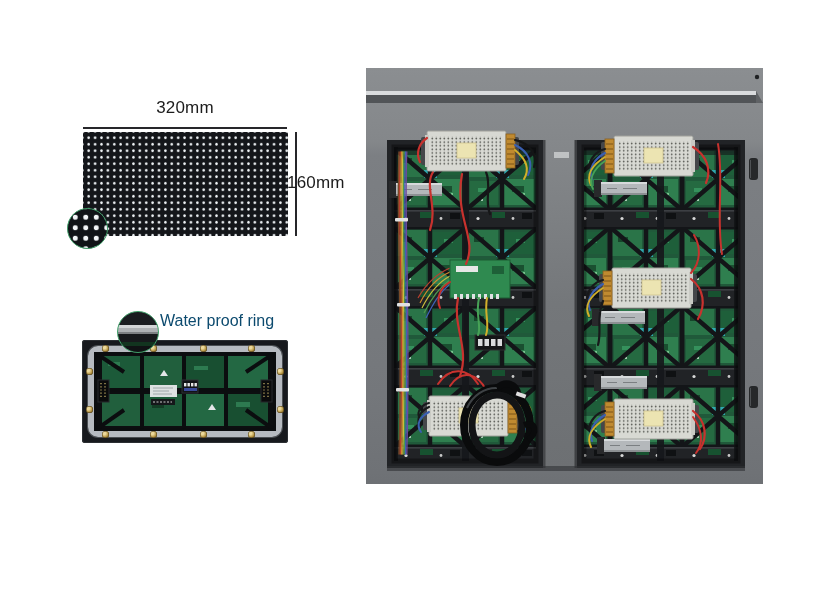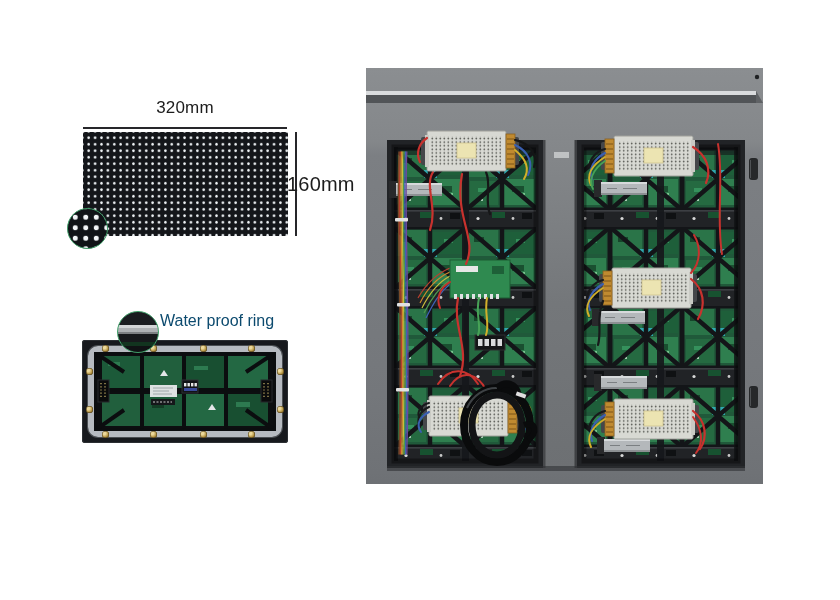--- a/index.html
+++ b/index.html
@@ -11,21 +11,21 @@
   #front-module{left:83px;top:132px;width:205px;height:104px;background:#14161a;border-radius:2px;
     background-image:radial-gradient(circle, #eef2f5 0 1.05px, rgba(255,255,255,0) 1.5px);
     background-size:6.4px 6.5px;background-position:2.5px 2.5px;}
   #front-zoom-circle{left:67px;top:208px;width:41px;height:41px;border-radius:50%;
     border:1.6px solid #3f9e68;box-sizing:border-box;background-color:#101317;
     background-image:radial-gradient(circle, #f2f5f7 0 2.2px, rgba(255,255,255,0) 2.9px);
     background-size:10.5px 10.5px;background-position:2px 3px;z-index:3;}
   .dim-line-h{left:83px;top:127px;width:204px;height:2px;background:#26262a;}
   .dim-label-w{left:83px;top:98px;width:204px;text-align:center;font-size:17px;letter-spacing:.2px;}
   .dim-line-v{left:295px;top:132px;width:2px;height:104px;background:#26262a;}
-  .dim-label-h{left:287px;top:173px;font-size:20px;letter-spacing:.2px;}
+  .dim-label-h{left:287px;top:173px;font-size:17px;letter-spacing:.2px;}
 
   
   #back-module{left:82px;top:340px;width:206px;height:103px;background:#17191d;border-radius:3px;
     box-shadow:inset 0 0 0 1px #2b2e32;}
   #gasket-ring{left:6px;top:6px;right:6px;bottom:6px;border:6px solid #b6bac0;border-radius:10px;
     box-shadow:0 0 0 1px #4a4e52, inset 0 0 0 1px #83888d;}
   .screw{width:7px;height:7px;border-radius:50%;z-index:2;
     background:radial-gradient(circle at 35% 35%, #ecd89a 0 20%, #b08f3c 60%, #6f5522 100%);
     box-shadow:inset 0 0 0 .5px #4e3c15;}
   #gasket-zoom-circle{left:117px;top:311px;width:42px;height:42px;border-radius:50%;

